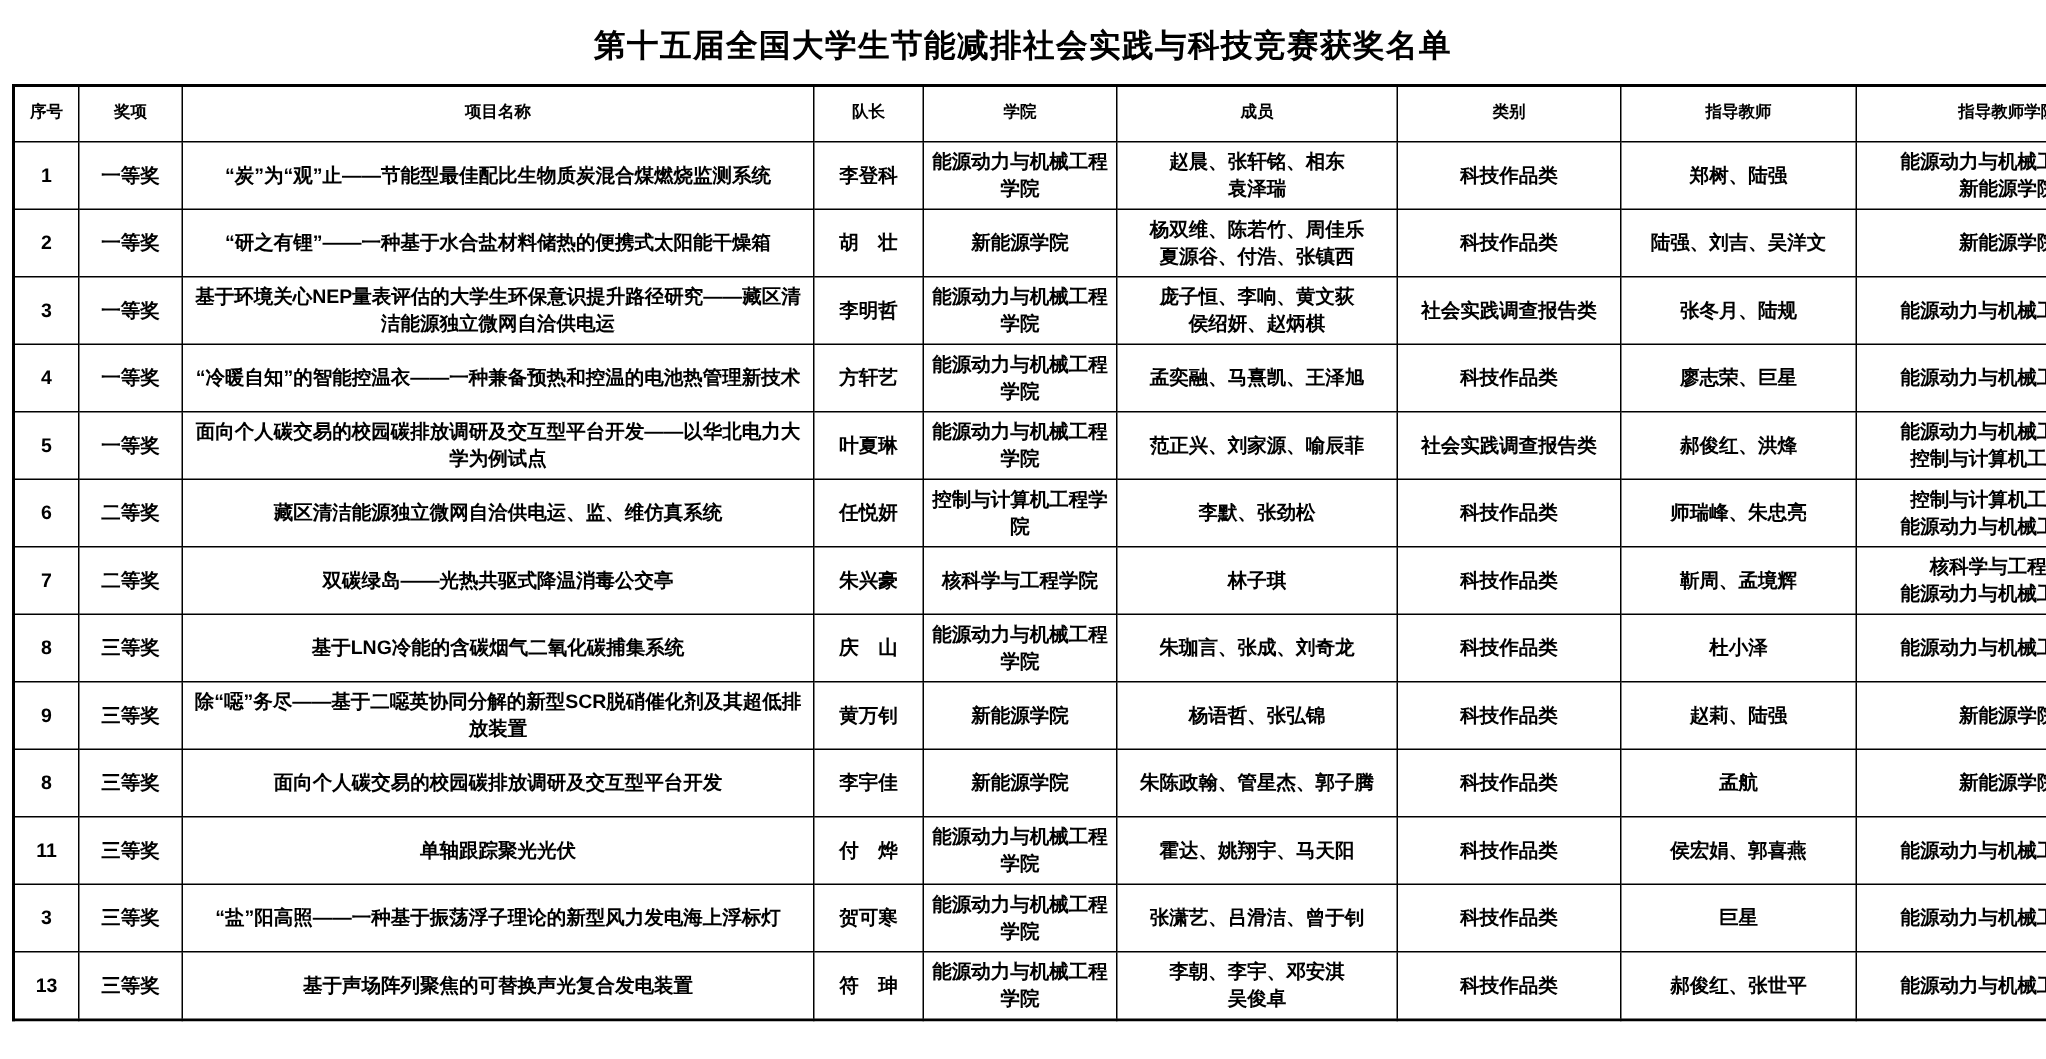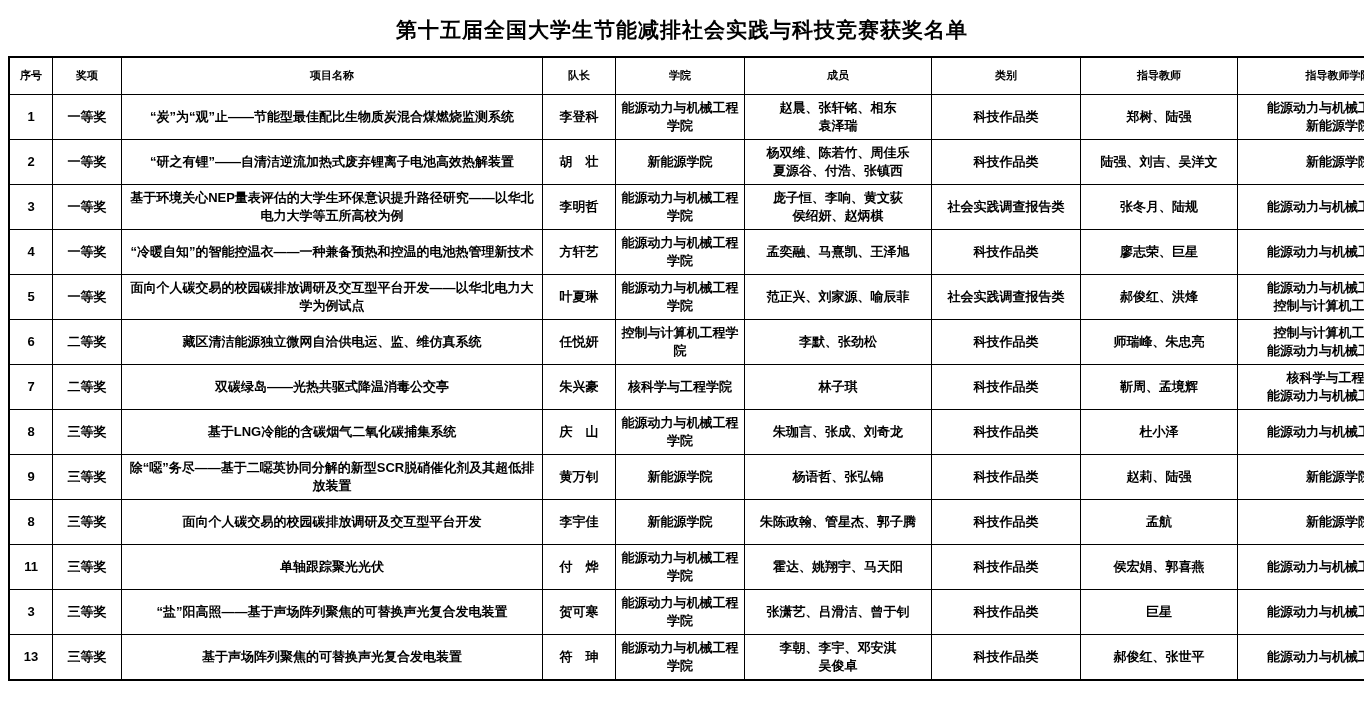--- a/index.html
+++ b/index.html
@@ -82,33 +82,33 @@
         <td class="col-members">赵晨、张轩铭、相东
 袁泽瑞</td>
         <td class="col-category">科技作品类</td>
         <td class="col-advisors">郑树、陆强</td>
         <td class="col-advisor_college">能源动力与机械工程学院
 新能源学院</td>
       </tr>
       <tr>
         <td class="col-index">2</td>
         <td class="col-award">一等奖</td>
-        <td class="col-project">“研之有锂”——自清洁逆流加热式废弃锂离子电池高效热解装置</td>
+        <td class="col-project">“研之有锂”——一种基于水合盐材料储热的便携式太阳能干燥箱</td>
         <td class="col-leader">胡　壮</td>
         <td class="col-college">新能源学院</td>
         <td class="col-members">杨双维、陈若竹、周佳乐
 夏源谷、付浩、张镇西</td>
         <td class="col-category">科技作品类</td>
         <td class="col-advisors">陆强、刘吉、吴洋文</td>
         <td class="col-advisor_college">新能源学院</td>
       </tr>
       <tr>
         <td class="col-index">3</td>
         <td class="col-award">一等奖</td>
-        <td class="col-project">基于环境关心NEP量表评估的大学生环保意识提升路径研究——以华北电力大学等五所高校为例</td>
+        <td class="col-project">基于环境关心NEP量表评估的大学生环保意识提升路径研究——藏区清洁能源独立微网自洽供电运</td>
         <td class="col-leader">李明哲</td>
         <td class="col-college">能源动力与机械工程学院</td>
         <td class="col-members">庞子恒、李响、黄文荻
 侯绍妍、赵炳棋</td>
         <td class="col-category">社会实践调查报告类</td>
         <td class="col-advisors">张冬月、陆规</td>
         <td class="col-advisor_college">能源动力与机械工程学院</td>
       </tr>
       <tr>
         <td class="col-index">4</td>
@@ -197,21 +197,21 @@
         <td class="col-leader">付　烨</td>
         <td class="col-college">能源动力与机械工程学院</td>
         <td class="col-members">霍达、姚翔宇、马天阳</td>
         <td class="col-category">科技作品类</td>
         <td class="col-advisors">侯宏娟、郭喜燕</td>
         <td class="col-advisor_college">能源动力与机械工程学院</td>
       </tr>
       <tr>
         <td class="col-index">3</td>
         <td class="col-award">三等奖</td>
-        <td class="col-project">“盐”阳高照——基于声场阵列聚焦的可替换声光复合发电装置</td>
+        <td class="col-project">“盐”阳高照——一种基于振荡浮子理论的新型风力发电海上浮标灯</td>
         <td class="col-leader">贺可寒</td>
         <td class="col-college">能源动力与机械工程学院</td>
         <td class="col-members">张潇艺、吕滑洁、曾于钊</td>
         <td class="col-category">科技作品类</td>
         <td class="col-advisors">巨星</td>
         <td class="col-advisor_college">能源动力与机械工程学院</td>
       </tr>
       <tr>
         <td class="col-index">13</td>
         <td class="col-award">三等奖</td>

